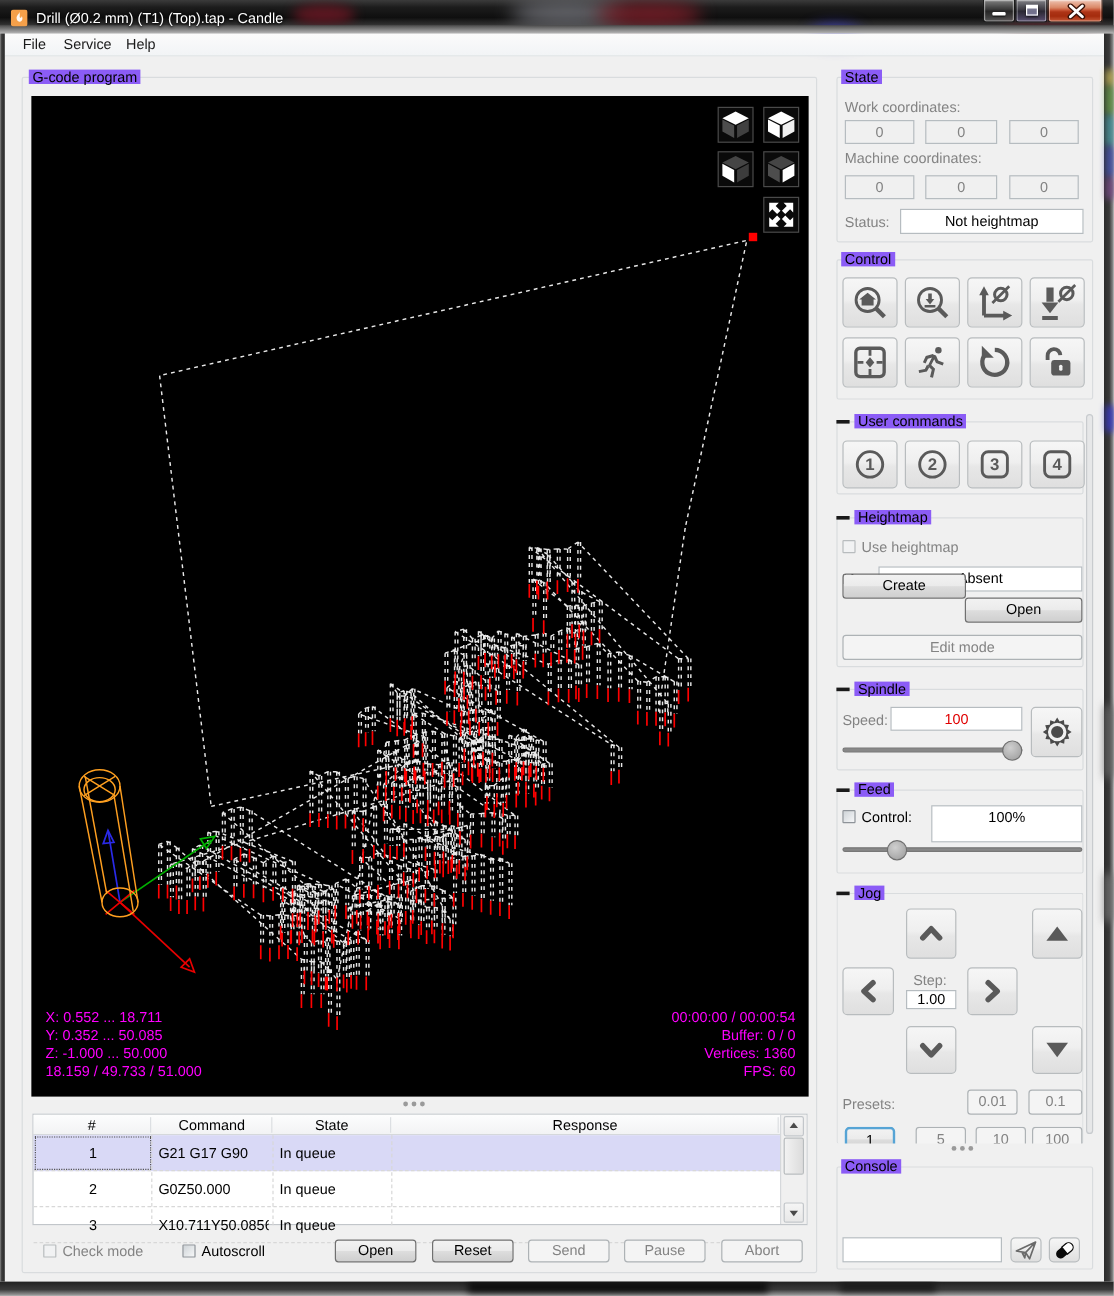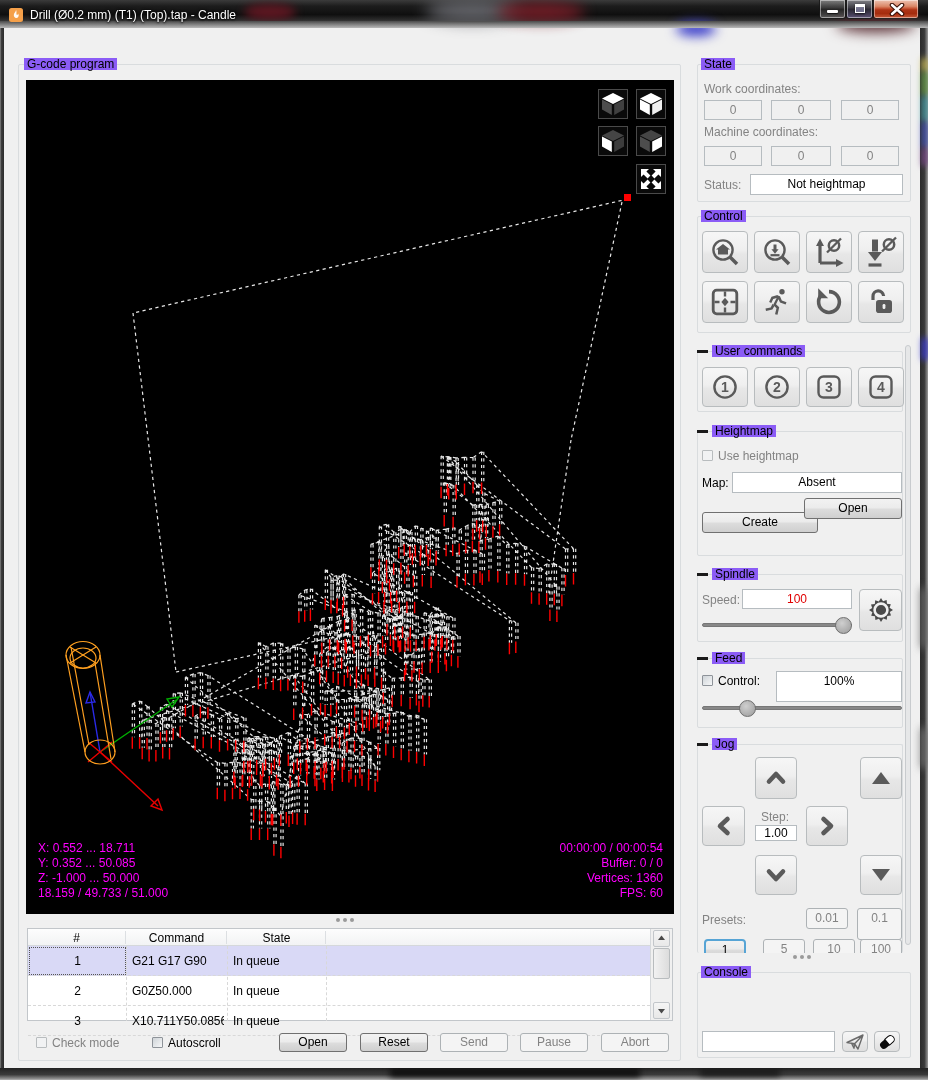--- a/index.html
+++ b/index.html
@@ -71,20 +71,25 @@
     </div>
     <div class="winbtn" style="left:846px;width:27px;border-radius:0 0 3px 3px;background:linear-gradient(rgba(190,190,200,.55),rgba(100,100,115,.5) 42%,rgba(55,55,75,.55) 52%,rgba(125,125,185,.55));">
 <div class="abs" style="left:8px;top:4px;width:10px;height:9px;border:1px solid #fff;border-top:3px solid #fff;background:rgba(170,170,210,.55);box-shadow:0 1px 2px rgba(0,0,0,.7)"></div>
     </div>
     <div class="winbtn" style="left:873px;width:46px;border-radius:0 0 3px 3px;background:linear-gradient(#eec3b2 0%,#da8868 35%,#c44f30 48%,#ad3416 55%,#a52c0e 75%,#c65a38 100%);">
 <svg class="abs" style="left:15px;top:3px" width="16" height="13" viewBox="0 0 16 13">
         <path d="M3 2l10 9M13 2L3 11" stroke="#3a1208" stroke-width="4.6" stroke-linecap="round"></path>
         <path d="M3 2l10 9M13 2L3 11" stroke="#fff" stroke-width="2.4" stroke-linecap="round"></path>
       </svg>
     </div>
+    <div class="abs" id="menubar">
+      <div class="menuitem" style="left:15px">File</div>
+      <div class="menuitem" style="left:49px">Service</div>
+      <div class="menuitem" style="left:101px">Help</div>
+    </div>
     <div class="abs" id="borderL"></div>
     <div class="abs" id="borderR">
       <div class="abs" style="left:2px;top:30px;width:6px;height:14px;background:#c8b857;filter:blur(3px)"></div>
       <div class="abs" style="left:2px;top:44px;width:6px;height:24px;background:#6aa24a;filter:blur(3px)"></div>
       <div class="abs" style="left:2px;top:68px;width:6px;height:26px;background:#49a0a8;filter:blur(3px)"></div>
       <div class="abs" style="left:2px;top:94px;width:6px;height:26px;background:#4656b8;filter:blur(3px)"></div>
       <div class="abs" style="left:2px;top:120px;width:6px;height:18px;background:#7a4a8a;filter:blur(3px)"></div>
       <div class="abs" style="left:2px;top:310px;width:6px;height:22px;background:#3a3ad0;filter:blur(3px)"></div>
       <div class="abs" style="left:1px;top:560px;width:7px;height:60px;background:#6a6a6a;filter:blur(4px)"></div>
       <div class="abs" style="left:1px;top:700px;width:7px;height:40px;background:#777;filter:blur(4px)"></div>
@@ -175,20 +180,21 @@
     <div class="abs" style="left:336px;top:918px;width:20px;height:4px">
       <div class="abs" style="left:0;width:4px;height:4px;border-radius:50%;background:#9a9a9a"></div>
       <div class="abs" style="left:7px;width:4px;height:4px;border-radius:50%;background:#9a9a9a"></div>
       <div class="abs" style="left:14px;width:4px;height:4px;border-radius:50%;background:#9a9a9a"></div>
     </div>
     <div class="abs" id="tbl">
       <div id="tblhead">
         <div class="hcell" style="left:0px;width:98px">#</div>
         <div class="hcell" style="left:99px;width:100px">Command</div>
         <div class="hcell" style="left:200px;width:98px">State</div>
+        <div class="hcell" style="left:299px;width:322px">Response</div>
       </div>
       <div class="abs" style="left:0;top:17px;width:622px;height:30px;background:#d9d9f6"></div>
       <div class="abs" style="left:1px;top:18px;width:97px;height:28px;border:1px dotted #555"></div>
       <div class="rowline" style="top:46px"></div>
       <div class="rowline" style="top:76px"></div>
       <div class="rowline" style="top:106px"></div>
       <div class="colline" style="left:98px"></div>
       <div class="colline" style="left:199px"></div>
       <div class="colline" style="left:298px"></div>
       <div class="tcell" style="left:0;top:25px;width:99px;text-align:center">1</div>
@@ -321,22 +327,23 @@
         <text x="14" y="19" text-anchor="middle" font-size="14" font-weight="bold" fill="#5a5a5a" font-family="Liberation Sans">4</text>
       </svg>
     </div>
     <div class="grp" style="left:697px;top:431px;width:206px;height:125px"></div>
     <div class="dash" style="left:697px;top:430px"></div>
     <div class="grplab" style="left:712px;top:425px">Heightmap</div>
     <div class="cb dis" style="left:702px;top:450px"></div>
     <div class="glab" style="left:718px;top:449px">Use heightmap</div>
     <div class="lab" style="left:702px;top:476px">Map:</div>
     <div class="le" style="left:732px;top:472px;width:170px;height:21px;line-height:19px;color:#000000">Absent</div>
-    <div class="btn" style="left:702px;top:512px;width:116px;height:21px;line-height:19px">Create</div>
+    <div class="btn" style="left:702px;top:478px;width:103px;height:21px;line-height:19px">Create</div>
     <div class="btn" style="left:804px;top:498px;width:98px;height:21px;line-height:19px">Open</div>
+    <div class="btn dis" style="left:702px;top:529px;width:200px;height:21px;line-height:19px">Edit mode</div>
     <div class="grp" style="left:697px;top:574px;width:206px;height:68px"></div>
     <div class="dash" style="left:697px;top:573px"></div>
     <div class="grplab" style="left:712px;top:568px">Spindle</div>
     <div class="glab" style="left:702px;top:593px">Speed:</div>
     <div class="le" style="left:742px;top:589px;width:110px;height:20px;line-height:18px;color:#e00000">100</div>
     <div class="ibtn" style="left:859px;top:589px;width:43px;height:42px">
       <svg width="30" height="30" viewBox="0 0 30 30">
         <path d="M15 3l2 3.2 3.6-1.2 0.4 3.8 3.8 0.4-1.2 3.6L27 15l-3.2 2 1.2 3.6-3.8 0.4-0.4 3.8-3.6-1.2L15 27l-2-3.2-3.6 1.2-0.4-3.8-3.8-0.4 1.2-3.6L3 15l3.2-2-1.2-3.6 3.8-0.4 0.4-3.8 3.6 1.2z" fill="#4a4a4a"></path>
         <circle cx="15" cy="15" r="6.4" fill="none" stroke="#f0f0f0" stroke-width="2.6"></circle>
       </svg>
@@ -381,21 +388,21 @@
         <path d="M5 15.5L12 8l7 7.5" fill="none" stroke="#5a5a5a" stroke-width="4.6" stroke-linecap="round" stroke-linejoin="round"></path>
       </svg>
     </div>
     <div class="ibtn" style="left:860px;top:855px;width:42px;height:40px">
       <svg width="24" height="24" viewBox="0 0 24 24" style="transform:translate(-50%,-50%) rotate(180deg)">
         <path d="M12 6l9 12H3z" fill="#5a5a5a"></path>
       </svg>
     </div>
     <div class="glab" style="left:702px;top:913px">Presets:</div>
     <div class="btn dis" style="left:806px;top:908px;width:42px;height:21px;line-height:19px">0.01</div>
-    <div class="btn dis" style="left:857px;top:908px;width:45px;height:32px;line-height:19px">0.1</div>
+    <div class="btn dis" style="left:857px;top:908px;width:45px;height:21px;line-height:19px">0.1</div>
     <div class="abs" style="left:697px;top:939px;width:212px;height:14px;overflow:hidden">
       <div class="btn" style="left:7px;top:0;width:42px;height:21px;line-height:19px;border:2px solid #56a4d5;border-radius:4px">1</div>
       <div class="btn dis" style="left:66px;top:0;width:42px;height:21px;line-height:19px">5</div>
       <div class="btn dis" style="left:116px;top:0;width:42px;height:21px;line-height:19px">10</div>
       <div class="btn dis" style="left:163px;top:0;width:42px;height:21px;line-height:19px">100</div>
     </div>
     <div class="abs" style="left:905px;top:345px;width:7px;height:608px;background:#f0f0f0">
       <div class="abs" style="left:0;top:0;width:6px;height:600px;background:#e6e7e8;border:1px solid #c8cbce;border-radius:3px"></div>
     </div>
     <div class="abs" style="left:793px;top:955px;width:20px;height:5px">

